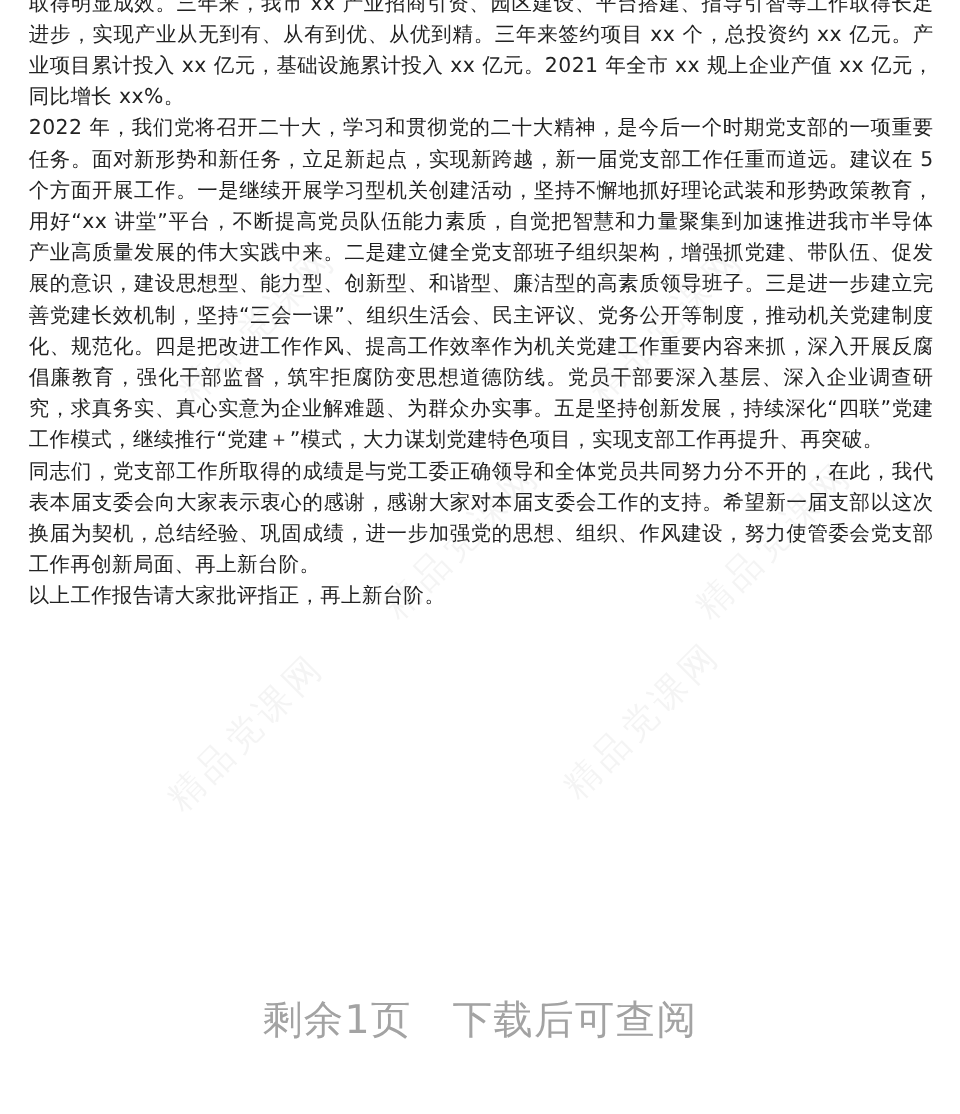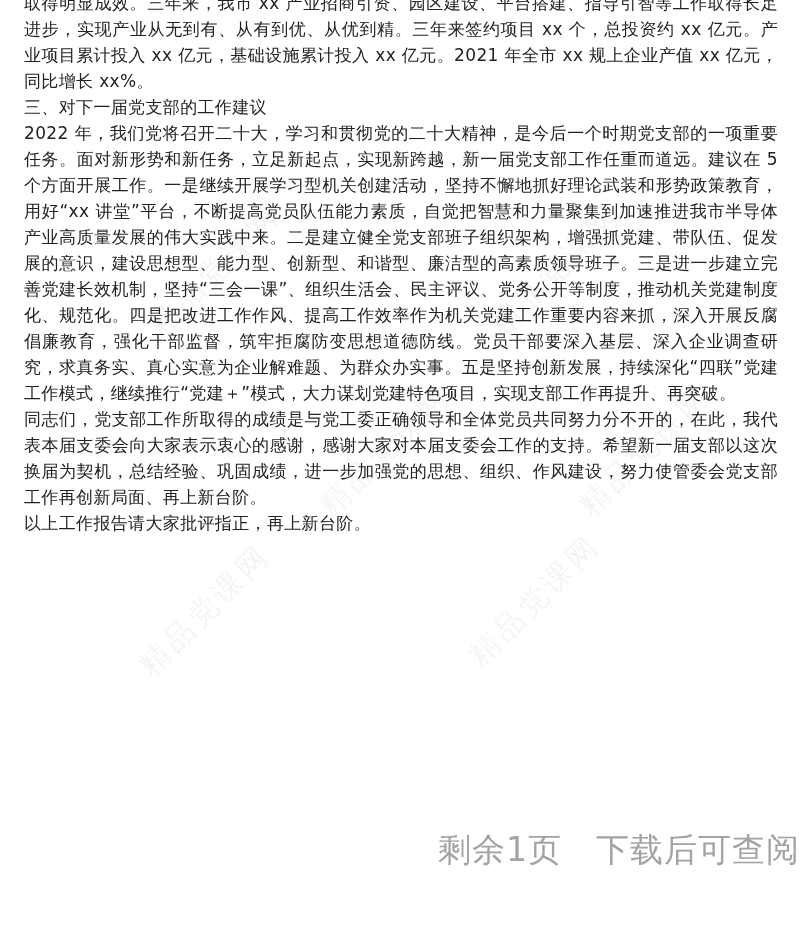--- a/index.html
+++ b/index.html
@@ -55,21 +55,21 @@
       color: rgba(0, 0, 0, 0.045);
       transform: rotate(-45deg);
       white-space: nowrap;
       letter-spacing: 4px;
     }
     .more-banner {
       position: absolute;
       left: 0;
       top: 826px;
       width: 800px;
-      text-align: right;
+      text-align: center;
       font-size: 33px;
       line-height: 48px;
       color: #a3a3a3;
       letter-spacing: 1px;
     }
     .more-banner .gap {
       display: inline-block;
       width: 34px;
     }
   </style>
@@ -82,21 +82,20 @@
     <span class="wm" style="left:130px; top:250px;">精品党课网</span>
     <span class="wm" style="left:470px; top:250px;">精品党课网</span>
     <span class="wm" style="left:120px; top:590px;">精品党课网</span>
     <span class="wm" style="left:450px; top:580px;">精品党课网</span>
     <span class="wm" style="left:560px; top:430px;">精品党课网</span>
     <span class="wm" style="left:300px; top:430px;">精品党课网</span>
   </div>
 
   <div class="doc-body">
     <p>取得明显成效。三年来，我市 xx 产业招商引资、园区建设、平台搭建、指导引智等工作取得长足进步，实现产业从无到有、从有到优、从优到精。三年来签约项目 xx 个，总投资约 xx 亿元。产业项目累计投入 xx 亿元，基础设施累计投入 xx 亿元。2021 年全市 xx 规上企业产值 xx 亿元，同比增长 xx%。</p>
-    <p class="heading">三、对下一届党支部的工作建议</p>
     <p>2022 年，我们党将召开二十大，学习和贯彻党的二十大精神，是今后一个时期党支部的一项重要任务。面对新形势和新任务，立足新起点，实现新跨越，新一届党支部工作任重而道远。建议在 5 个方面开展工作。一是继续开展学习型机关创建活动，坚持不懈地抓好理论武装和形势政策教育，用好“xx 讲堂”平台，不断提高党员队伍能力素质，自觉把智慧和力量聚集到加速推进我市半导体产业高质量发展的伟大实践中来。二是建立健全党支部班子组织架构，增强抓党建、带队伍、促发展的意识，建设思想型、能力型、创新型、和谐型、廉洁型的高素质领导班子。三是进一步建立完善党建长效机制，坚持“三会一课”、组织生活会、民主评议、党务公开等制度，推动机关党建制度化、规范化。四是把改进工作作风、提高工作效率作为机关党建工作重要内容来抓，深入开展反腐倡廉教育，强化干部监督，筑牢拒腐防变思想道德防线。党员干部要深入基层、深入企业调查研究，求真务实、真心实意为企业解难题、为群众办实事。五是坚持创新发展，持续深化“四联”党建工作模式，继续推行“党建＋”模式，大力谋划党建特色项目，实现支部工作再提升、再突破。</p>
     <p>同志们，党支部工作所取得的成绩是与党工委正确领导和全体党员共同努力分不开的，在此，我代表本届支委会向大家表示衷心的感谢，感谢大家对本届支委会工作的支持。希望新一届支部以这次换届为契机，总结经验、巩固成绩，进一步加强党的思想、组织、作风建设，努力使管委会党支部工作再创新局面、再上新台阶。</p>
     <p>以上工作报告请大家批评指正，再上新台阶。</p>
   </div>
 
   <div class="more-banner">
     <span>剩余1页</span><span class="gap"></span><span>下载后可查阅</span>
   </div>
 
 </div>

